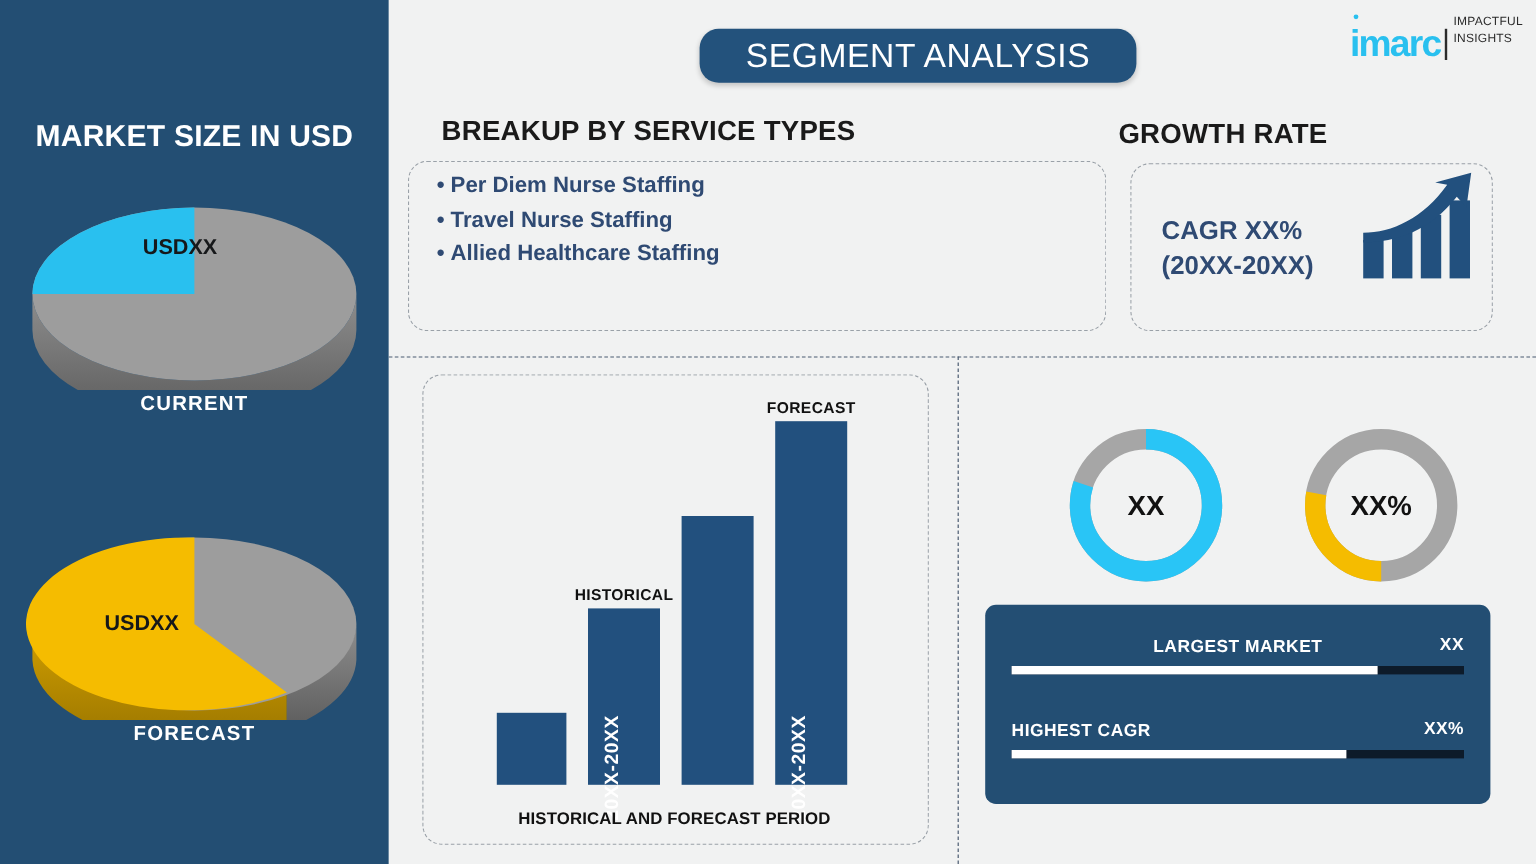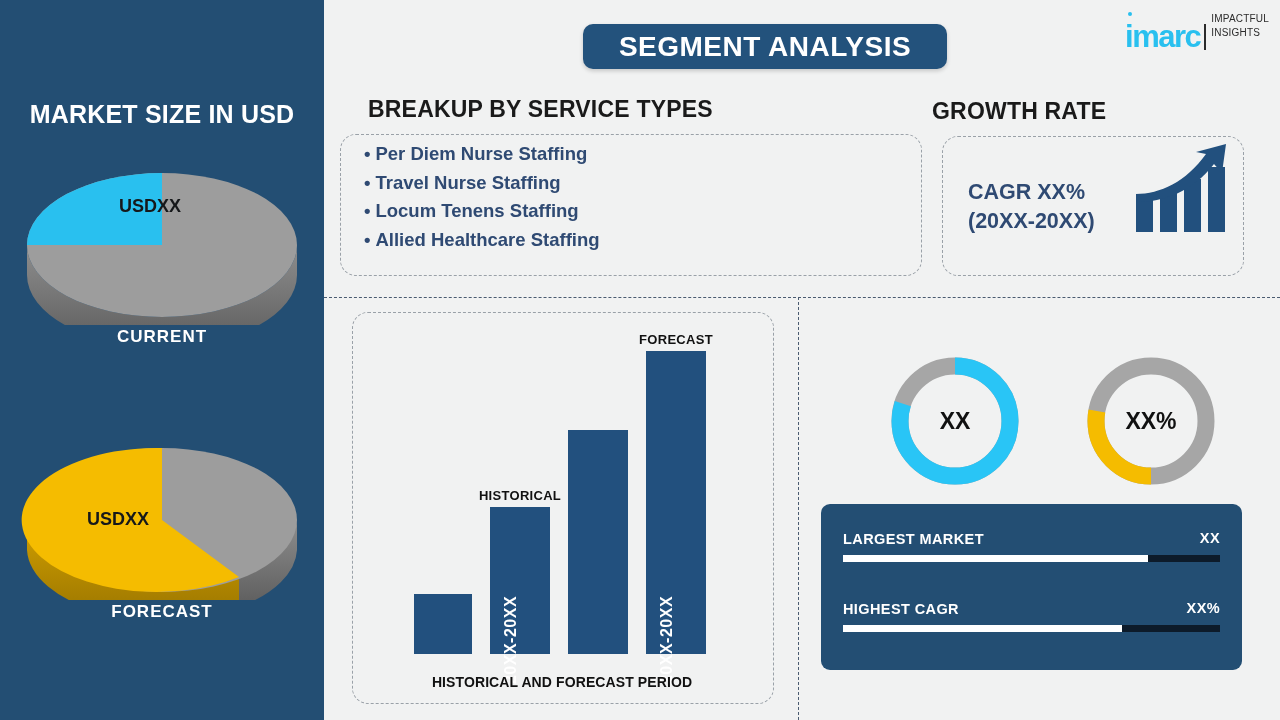--- a/index.html
+++ b/index.html
@@ -35,24 +35,24 @@
     font-size:18px;font-weight:bold;fill:#16181a;
   }
 
   
   .main{
     position:absolute;left:324px;top:0;width:956px;height:720px;
     background:#f1f2f2;
   }
   .title-badge{
     position:absolute;left:259px;top:24px;width:364px;height:45px;
-    background:#23527c;border-radius:10px;
+    background:#23527c;border-radius:16px;
     box-shadow:0 2px 4px rgba(0,0,0,.18);
     display:flex;align-items:center;justify-content:center;
-    color:#ffffff;font-size:28px;font-weight:bold;letter-spacing:.5px;
+    color:#ffffff;font-size:28px;font-weight:normal;letter-spacing:.5px;
   }
 
   
   .logo{position:absolute;right:11px;top:12px;display:flex;align-items:flex-end;}
   .logo-mark{
     font-size:31px;font-weight:bold;color:#29c0ef;
     letter-spacing:-1.5px;line-height:1;position:relative;
   }
   .logo-dot{
     position:absolute;left:3px;top:-9px;width:4px;height:4px;
@@ -131,21 +131,21 @@
     font-family:"Liberation Sans", sans-serif;
     font-size:23px;font-weight:bold;fill:#111111;
   }
 
   
   .stats-panel{
     position:absolute;left:497px;top:504px;width:421px;height:166px;
     background:#234e73;border-radius:9px;
   }
   .stat{position:absolute;left:22px;width:377px;}
-  .stat1{top:26px;}
+  .stat1{top:26px;text-align:center;}
   .stat2{top:96px;}
   .stat-label{
     color:#ffffff;font-size:14.5px;font-weight:bold;letter-spacing:.4px;
     display:inline-block;
   }
   .stat-val{
     position:absolute;right:0;top:0;
     color:#ffffff;font-size:14.5px;font-weight:bold;letter-spacing:.4px;
   }
   .stat-track{
@@ -217,21 +217,20 @@
         <div>IMPACTFUL</div>
         <div>INSIGHTS</div>
       </div>
     </div>
 
     <div class="sec-head h-service">BREAKUP BY SERVICE TYPES</div>
     <div class="dash-box box-service"></div>
     <ul class="svc-list">
       <li><span class="bul">•</span><span>Per Diem Nurse Staffing</span></li>
       <li><span class="bul">•</span><span>Travel Nurse Staffing</span></li>
-      <li><span class="bul">•</span><span>Locum Tenens Staffing</span></li>
       <li><span class="bul">•</span><span>Allied Healthcare Staffing</span></li>
     </ul>
 
     <div class="sec-head h-growth">GROWTH RATE</div>
     <div class="dash-box box-growth"></div>
     <div class="cagr-text">
       <div>CAGR XX%</div>
       <div>(20XX-20XX)</div>
     </div>
     <svg class="growth-icon" width="96" height="92" viewBox="0 0 96 92">

